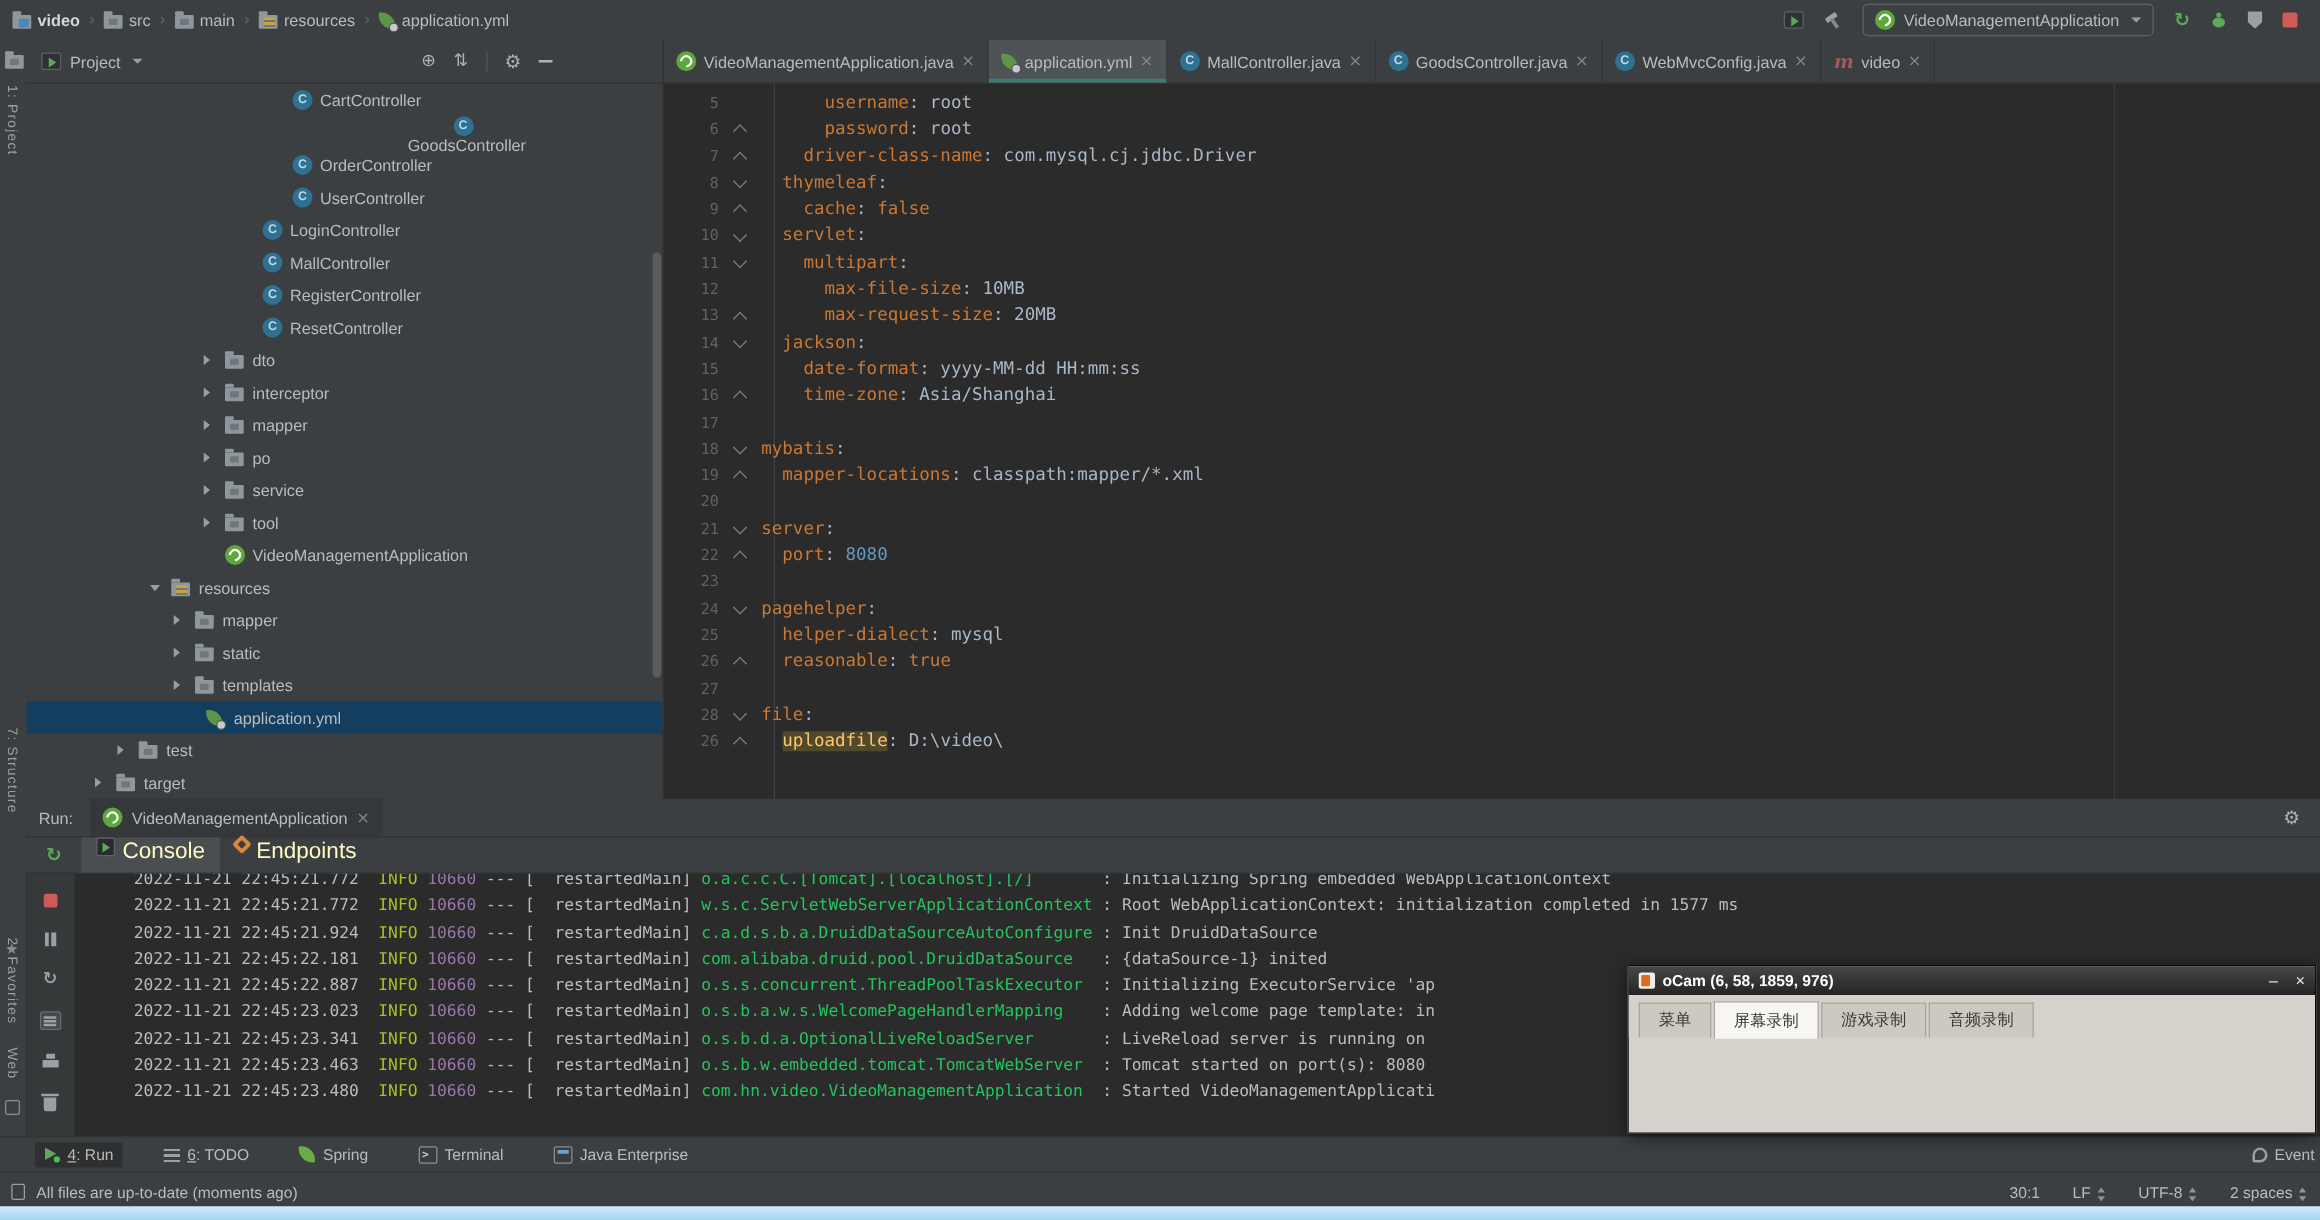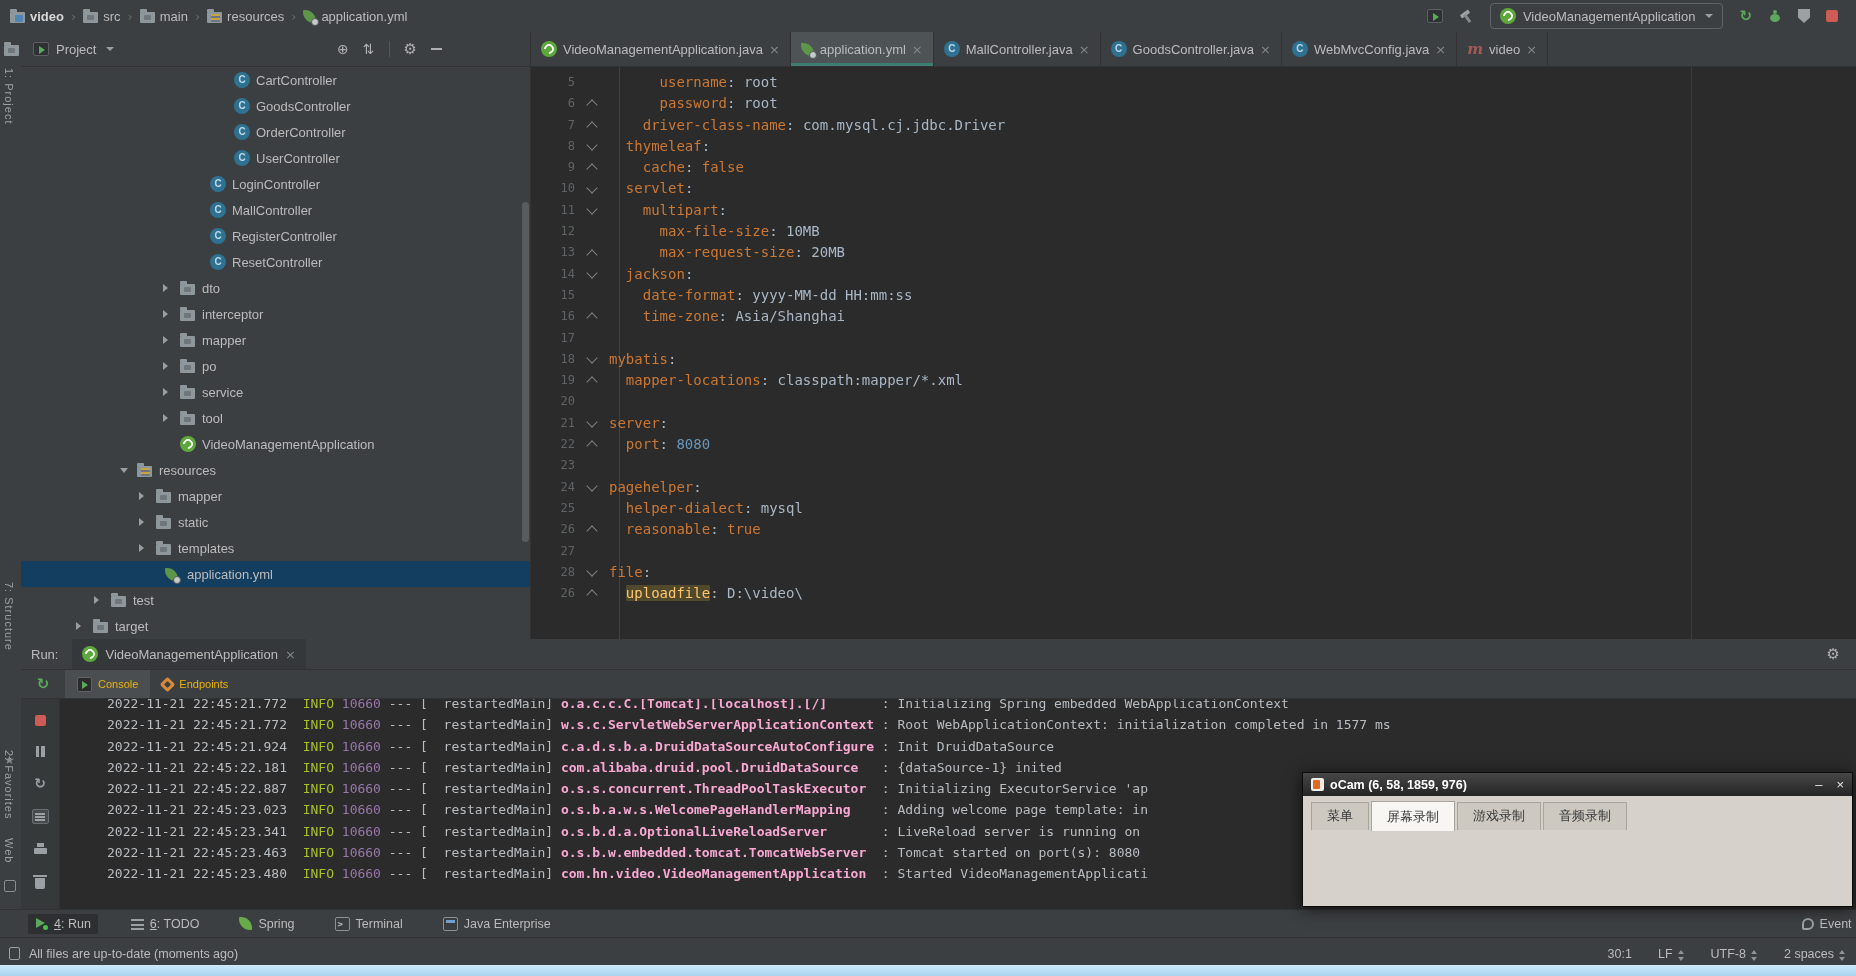--- a/index.html
+++ b/index.html
@@ -62,29 +62,29 @@
   .fold-up{transform:rotate(-135deg);margin-top:3px;}
 
   
   .run-panel{position:absolute;left:21px;top:639px;width:1835px;height:270px;background:#2b2b2b;}
   .rp-header{height:30px;background:#3c3f41;display:flex;align-items:center;border-bottom:1px solid #323232;}
   .rp-label{color:#bbbbbb;font-size:13px;padding:0 14px 0 10px;}
   .rp-tab{display:flex;align-items:center;gap:7px;background:#35383a;height:30px;padding:0 10px;color:#bbbbbb;font-size:13px;cursor:pointer;}
   .rp-gear{margin-left:auto;padding-right:16px;color:#aeb0b2;}
   .rp-tabstrip{height:28px;background:#3c3f41;border-bottom:1px solid #323232;display:flex;align-items:stretch;}
   .rp-rerun{width:44px;display:flex;align-items:center;justify-content:center;}
-  .ctab{display:flex;align-items:center;gap:6px;padding:0 12px;color:#eab308;font-size:11px;cursor:pointer;}
+  .ctab{display:flex;align-items:flex-start;gap:6px;padding:0 12px;color:#fef9c3;font-size:18px;cursor:pointer;}
   .ctab.active{background:#4a4e50;}
   .console{position:relative;height:211px;overflow:hidden;}
   .con-strip{position:absolute;left:0;top:0;bottom:0;width:38px;background:#36393a;border-right:1px solid #323232;
     display:flex;flex-direction:column;align-items:center;gap:19px;padding-top:16px;}
   .con-rows{position:absolute;left:38px;right:0;top:-6px;bottom:0;padding-left:48px;
     font-family:"DejaVu Sans Mono",monospace;font-size:13px;line-height:21.3px;white-space:pre;overflow:hidden;}
   .lg-ts{color:#b9bdc1;} .lg-info{color:#a8c023;} .lg-pid{color:#9876aa;} .lg-thread{color:#b9bdc1;}
-  .lg-logger{color:#f9a8d4;font-weight:bold;} .lg-msg{color:#b9bdc1;}
+  .lg-logger{color:#22c55e;} .lg-msg{color:#b9bdc1;}
 
   
   .ocam{position:absolute;left:1302px;top:772px;width:549px;height:133px;border:1px solid #0c0c0c;
     box-shadow:0 2px 14px rgba(0,0,0,.65);background:#d6d2cb;z-index:40;}
   .oc-title{height:23px;background:linear-gradient(#474747,#242424);display:flex;align-items:center;
     color:#ffffff;font-size:12.5px;font-weight:bold;padding:0 8px;gap:6px;}
   .oc-appicon{width:13px;height:13px;background:#f0eee9;border-radius:2px;position:relative;flex:none;}
   .oc-appicon::before{content:"";position:absolute;left:2px;top:2px;width:7px;height:9px;background:#e06a1f;border-radius:1px;}
   .oc-ctrls{margin-left:auto;display:flex;gap:14px;color:#e8e8e8;font-weight:normal;font-size:13px;}
   .oc-ctrls span{cursor:pointer;}
@@ -268,21 +268,21 @@
       </div>
     </div>
     <div class="tree" id="tree">
         <div class="tree-row" style="padding-left: 196px;">
           <span class="tr-arrow"></span>
           <span class="tr-icon">
             <span class="ic ic-class"></span>
           </span>
           <span>CartController</span>
         </div>
-        <div class="tree-row" style="padding-left: 196px;">
+        <div class="tree-row" style="padding-left: 196px; flex-direction: column;">
           <span class="tr-arrow"></span>
           <span class="tr-icon">
             <span class="ic ic-class"></span>
           </span>
           <span>GoodsController</span>
         </div>
         <div class="tree-row" style="padding-left: 196px;">
           <span class="tr-arrow"></span>
           <span class="tr-icon">
             <span class="ic ic-class"></span>

